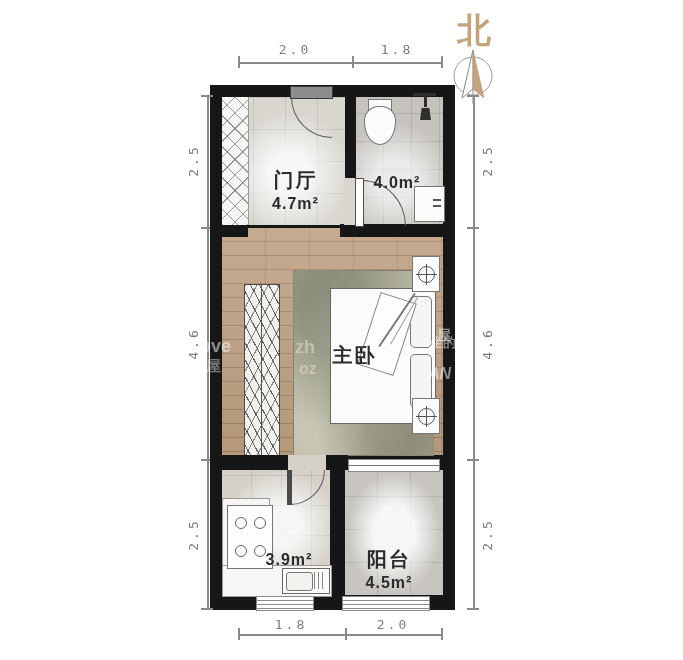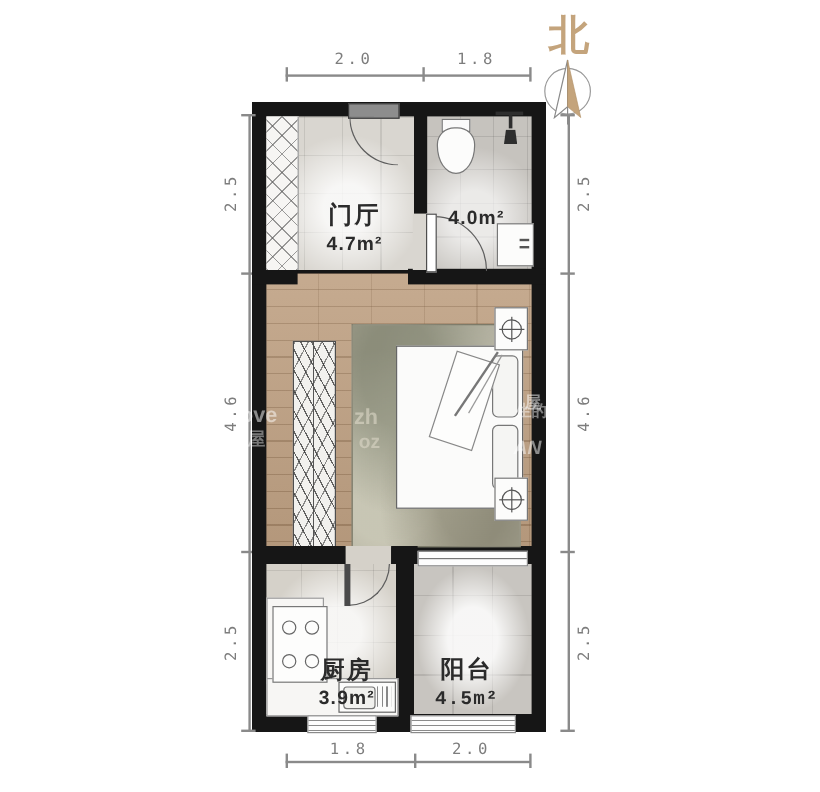--- a/index.html
+++ b/index.html
@@ -224,26 +224,26 @@
   <div class="abs win win-lines bwin2"></div>
 
   <div class="abs room-label" style="left:253px;top:133px;width:85px;">
     <div class="nm">门厅</div>
     <div class="ar">4.7m²</div>
   </div>
   <div class="abs room-label" style="left:357px;top:135px;width:80px;">
     <div class="ar">4.0m²</div>
   </div>
   <div class="abs room-label" style="left:292px;top:308px;width:125px;">
+    <div class="nm">主卧</div>
   </div>
   <div class="abs room-label" style="left:249px;top:512px;width:80px;">
-    <div class="nm">厨房</div>
     <div class="ar">3.9m²</div>
   </div>
-  <div class="abs room-label" style="left:349px;top:512px;width:80px;font-family:Liberation Mono, monospace;">
+  <div class="abs room-label" style="left:349px;top:512px;width:80px;">
     <div class="nm">阳台</div>
     <div class="ar">4.5m²</div>
   </div>
 
   <div class="abs dimline h-line" style="left:238px;top:62px;width:204px;"></div>
   <div class="abs tick-v" style="left:238px;top:56px;"></div>
   <div class="abs tick-v" style="left:352px;top:56px;"></div>
   <div class="abs tick-v" style="left:441px;top:56px;"></div>
   <div class="abs dim-label" style="left:270px;top:42px;">2.0</div>
   <div class="abs dim-label" style="left:372px;top:42px;">1.8</div>

